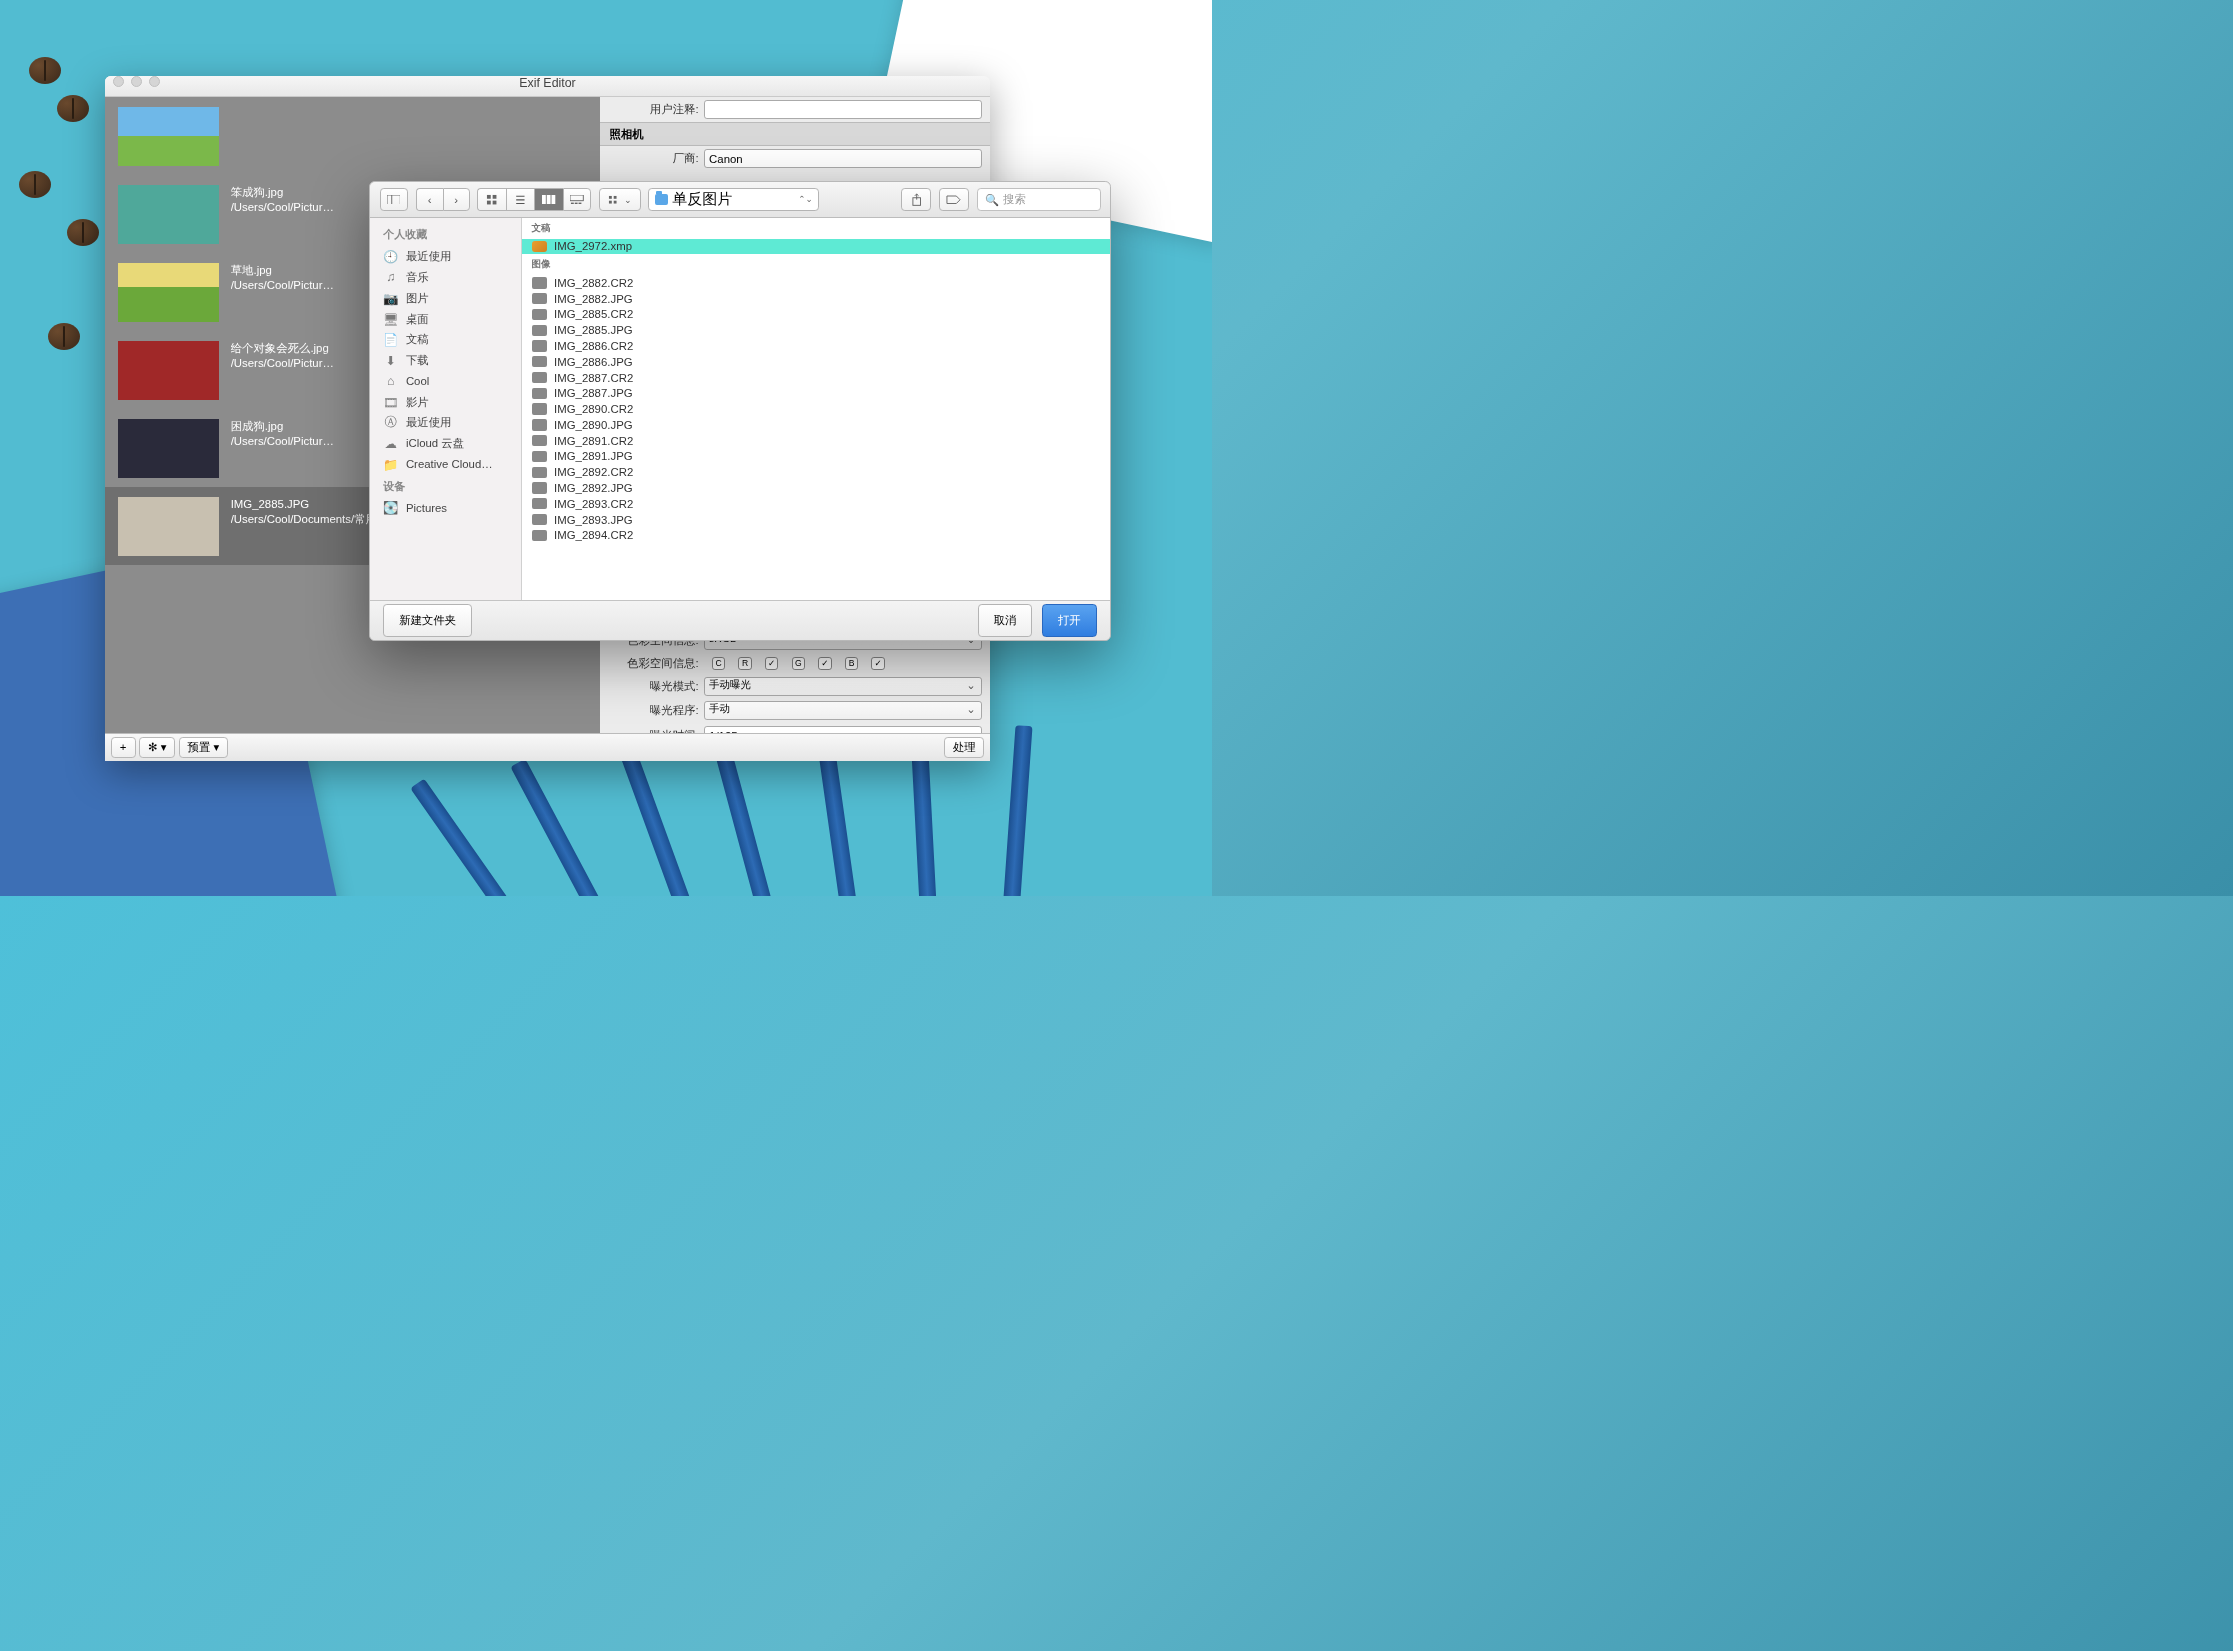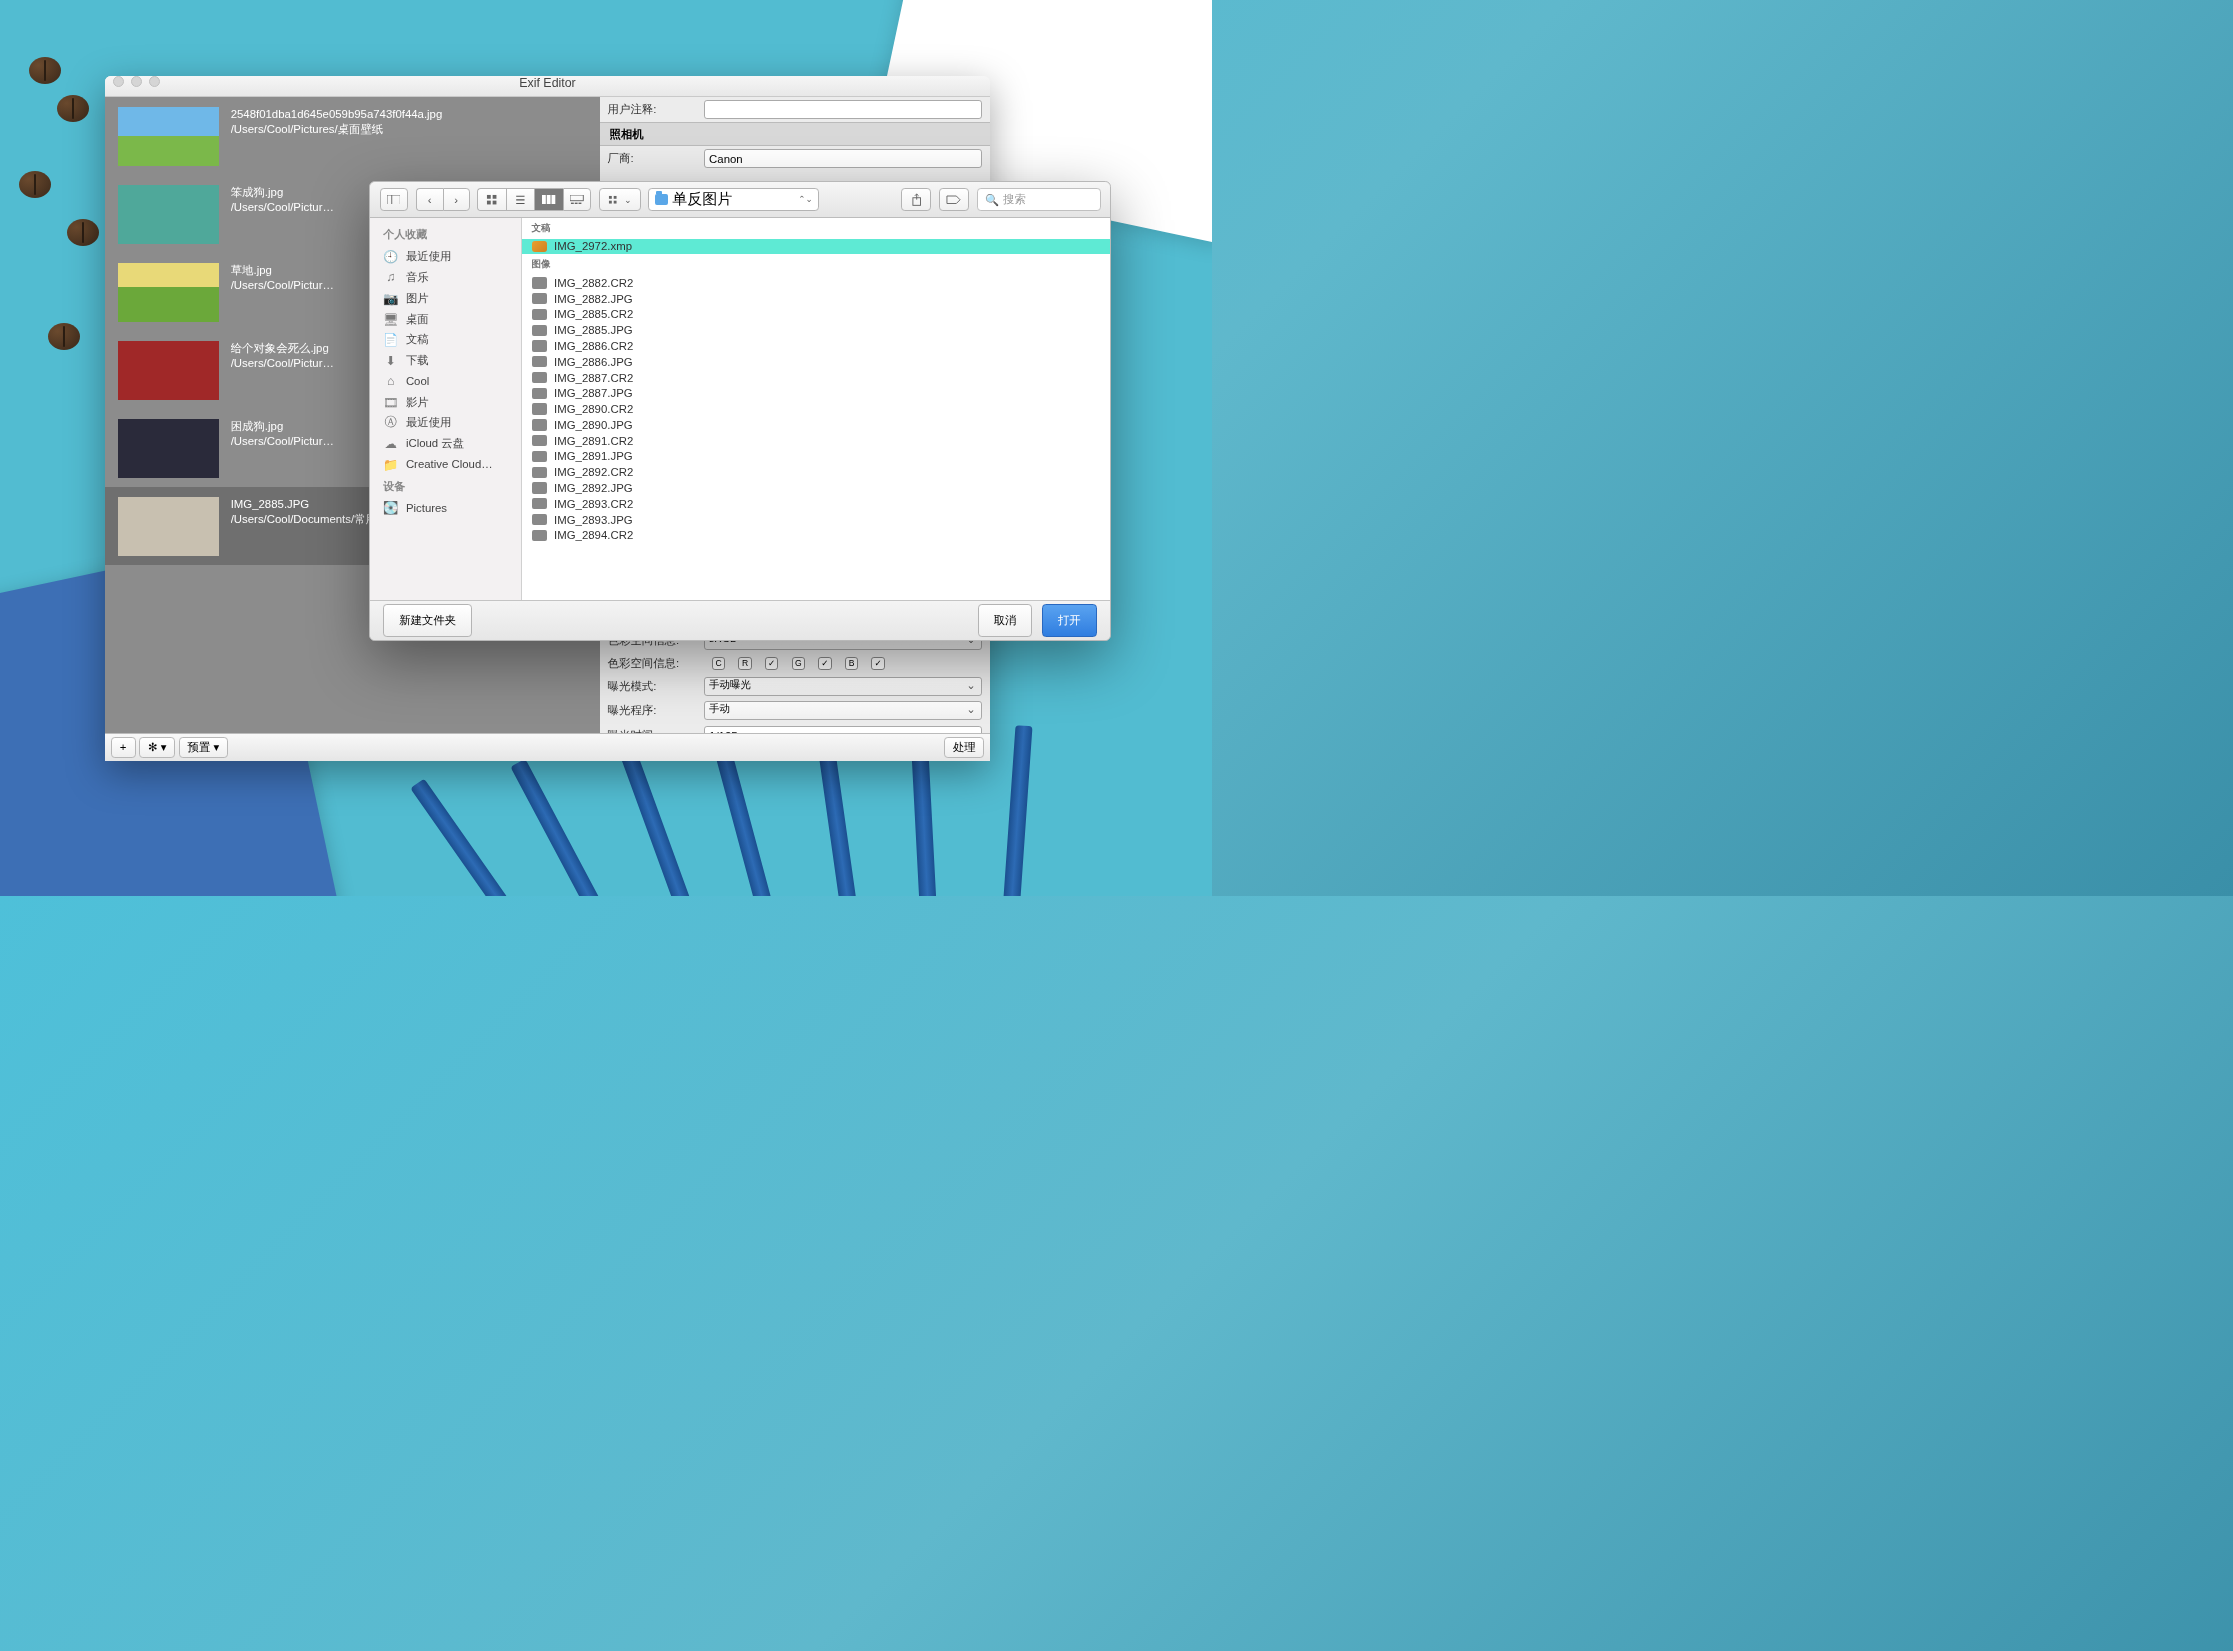--- a/index.html
+++ b/index.html
@@ -124,21 +124,21 @@
 .file-info div{white-space:nowrap;overflow:hidden;text-overflow:ellipsis;line-height:1.4}
 
 .exif-right {
   flex:1;
   background:#ececec;
   overflow-y:auto;
   font-size:11.4px;
 }
 .meta-header{background:#d8d8d8;padding:3.8px 9.5px;font-weight:bold;border-top:1px solid #bbb;border-bottom:1px solid #bbb}
 .meta-row{display:flex;align-items:center;padding:2.9px 7.6px;gap:5.7px}
-.meta-label{width:91px;text-align:left;color:#333}
+.meta-label{width:91px;text-align:right;color:#333}
 .meta-input{flex:1;height:19px;border:1px solid #aaa;background:#fff;border-radius:2.9px;padding:0 3.8px;font-size:11.4px}
 .meta-select{flex:1;height:19px;border:1px solid #aaa;background:linear-gradient(#fff,#f0f0f0);border-radius:2.9px;padding:0 3.8px;font-size:10.5px;position:relative}
 .meta-select::after{content:"⌄";position:absolute;right:5.7px;top:0;font-size:11.4px;color:#555}
 .checkbox-row{display:flex;gap:13.3px;padding-left:7.6px}
 .cb{width:13.3px;height:13.3px;border:1px solid #888;border-radius:2.9px;background:#fff;display:inline-flex;align-items:center;justify-content:center;font-size:8.6px}
 
 .exif-toolbar{
   height:28.5px;border-top:1px solid #bbb;background:linear-gradient(#f8f8f8,#e6e6e6);
   display:flex;align-items:center;padding:0 5.7px;gap:3.8px;
 }
@@ -224,24 +224,20 @@
       <div class="tl"></div>
       <div class="tl"></div>
       <div class="tl"></div>
     </div>
     <div class="exif-title">Exif Editor</div>
   </div>
   <div class="exif-body">
     <div class="exif-left" id="exif-file-list">
         <div class="file-row">
           <div class="thumb green"></div>
-    <div class="file-info">
-      <div>2548f01dba1d645e059b95a743f0f44a.jpg</div>
-      <div>/Users/Cool/Pictures/桌面壁纸</div>
-    </div>
         </div>
         <div class="file-row">
           <div class="thumb teal"></div>
     <div class="file-info">
       <div>笨成狗.jpg</div>
       <div>/Users/Cool/Pictur…</div>
     </div>
         </div>
         <div class="file-row">
           <div class="thumb grass"></div>

